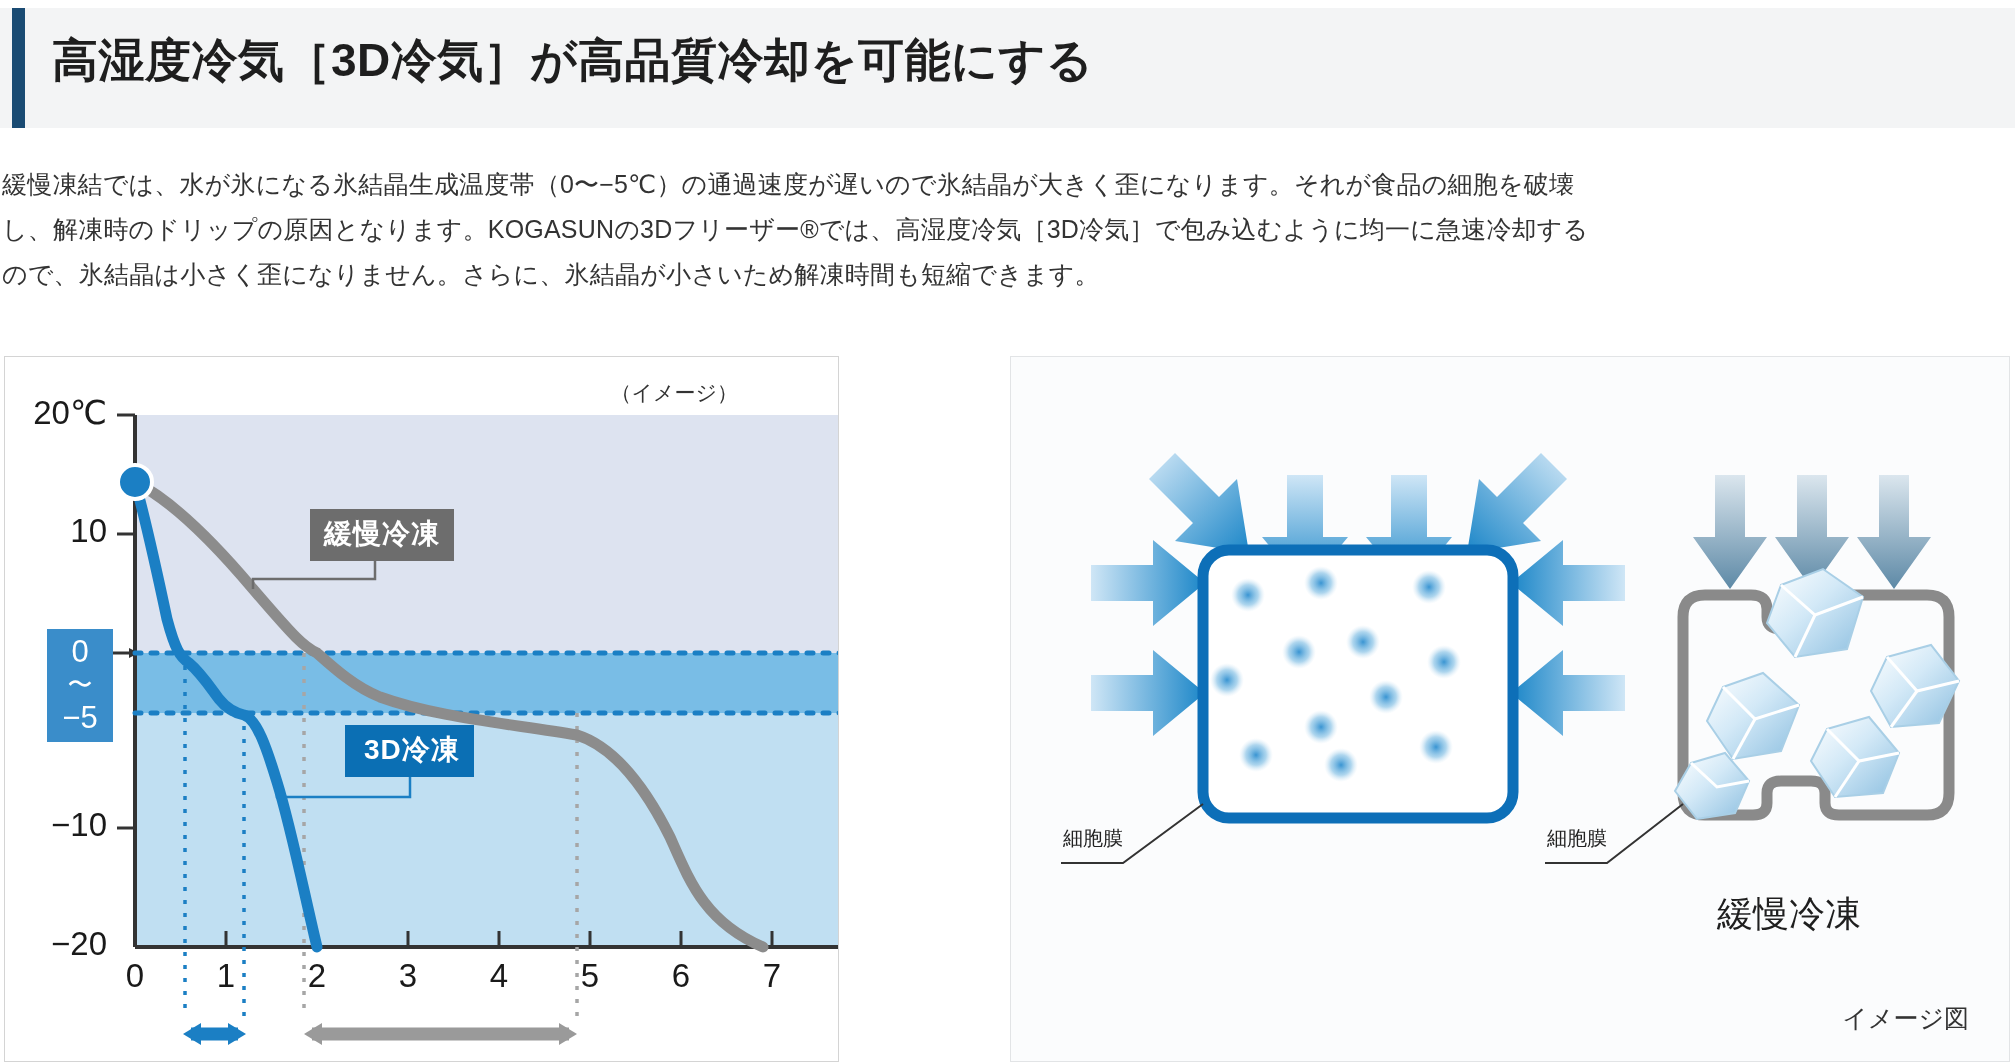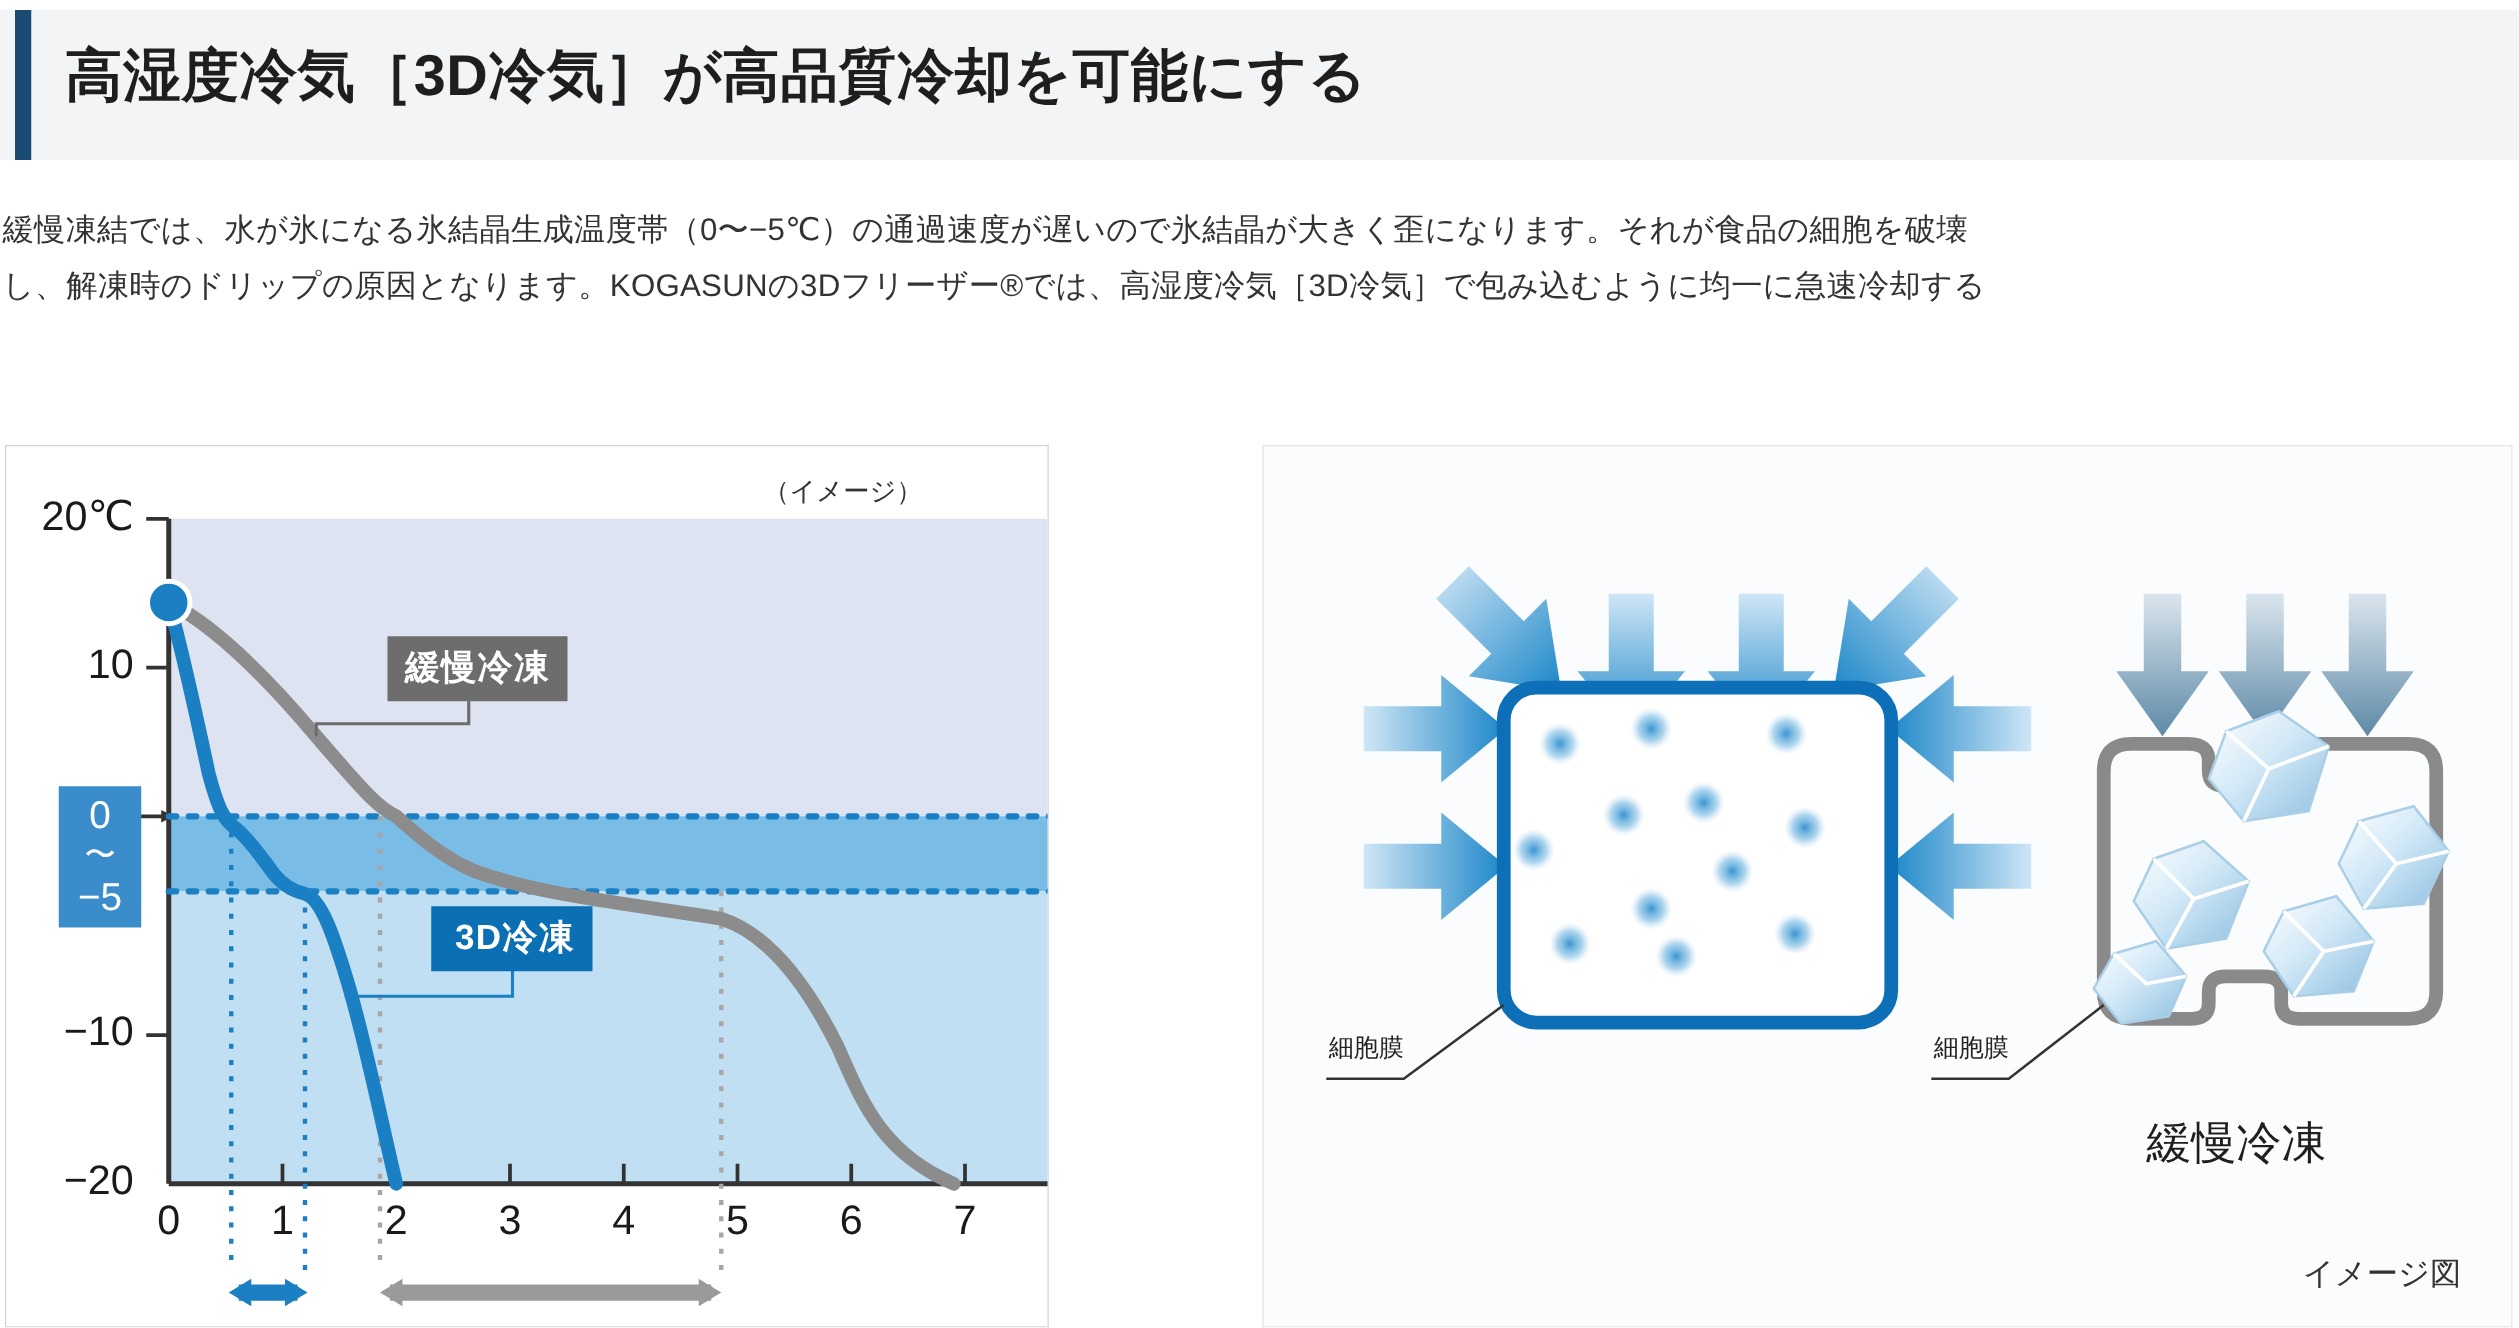--- a/index.html
+++ b/index.html
@@ -176,20 +176,21 @@
 </head>
 <body>
 
 <div class="heading-band"></div>
 <div class="heading-bar"></div>
 <div class="heading-text">高湿度冷気［3D冷気］が高品質冷却を可能にする</div>
 
 <div class="body-copy">
   <p>緩慢凍結では、水が氷になる氷結晶生成温度帯（0〜−5℃）の通過速度が遅いので氷結晶が大きく歪になります。それが食品の細胞を破壊</p>
   <p>し、解凍時のドリップの原因となります。KOGASUNの3Dフリーザー®では、高湿度冷気［3D冷気］で包み込むように均一に急速冷却する</p>
+  <p>ので、氷結晶は小さく歪になりません。さらに、氷結晶が小さいため解凍時間も短縮できます。</p>
 </div>
 
 <div class="chart-panel">
 
   <div class="chart-note">（イメージ）</div>
 
   <svg class="chart-svg" width="968" height="706" viewBox="0 0 968 706">
 
     <rect x="130" y="58" width="730" height="238" fill="#dde3f0"></rect>
 

